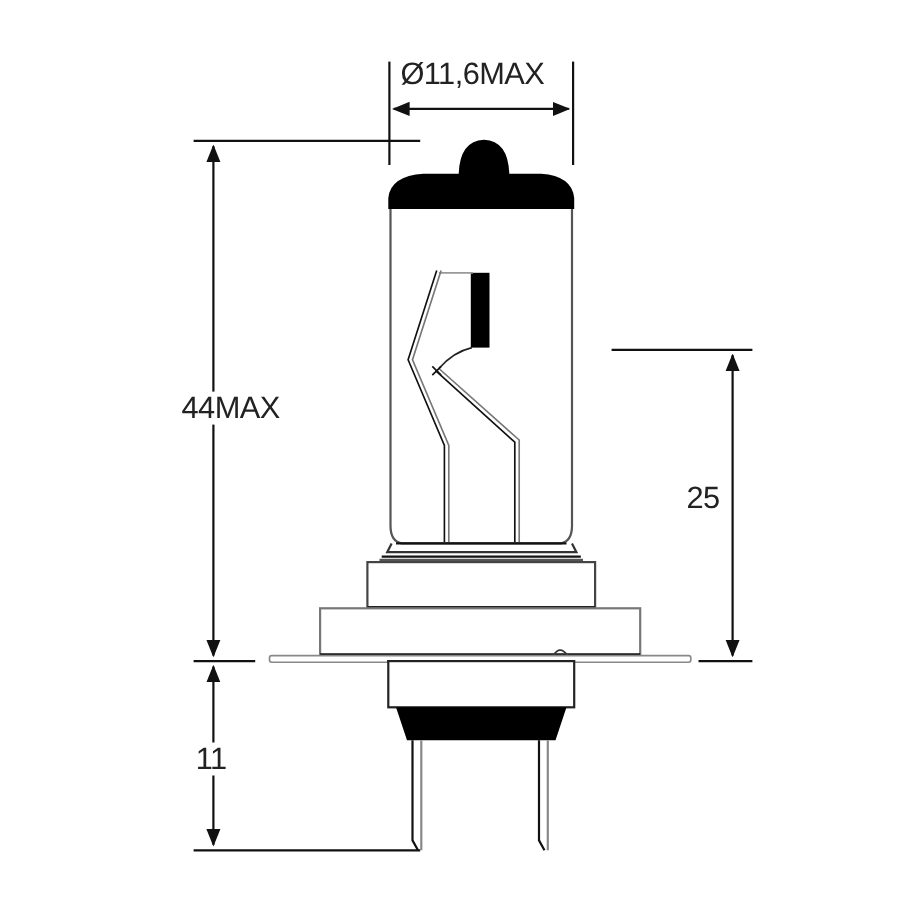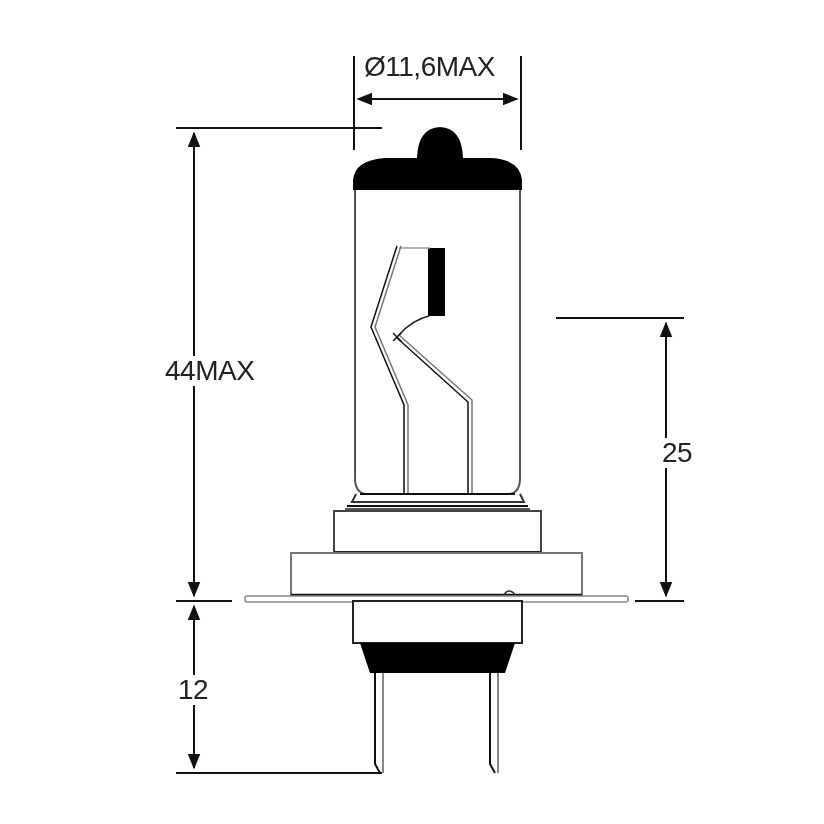--- a/index.html
+++ b/index.html
@@ -109,15 +109,15 @@
       <path d="M383,673 L383,773" stroke="#888"></path>
     </g>
     <g fill="none" stroke-width="2">
       <path d="M490,673 L490,764 L495,773" stroke="#111"></path>
       <path d="M498,673 L498,773" stroke="#888"></path>
     </g>
   </svg>
 
   <div class="dim-label" style="left:364px; top:52px;">Ø11,6MAX</div>
   <div class="dim-label" style="left:141px; top:356px;margin-left:24px;">44MAX</div>
-  <div class="dim-label" style="left:662px; top:438px;">25</div>
-  <div class="dim-label" style="left:178px; top:675px;">12</div>
+  <div class="dim-label" style="left:624px; top:438px;">25</div>
+  <div class="dim-label" style="left:178px; top:675px;">11</div>
 </div>
 
 </body></html>

